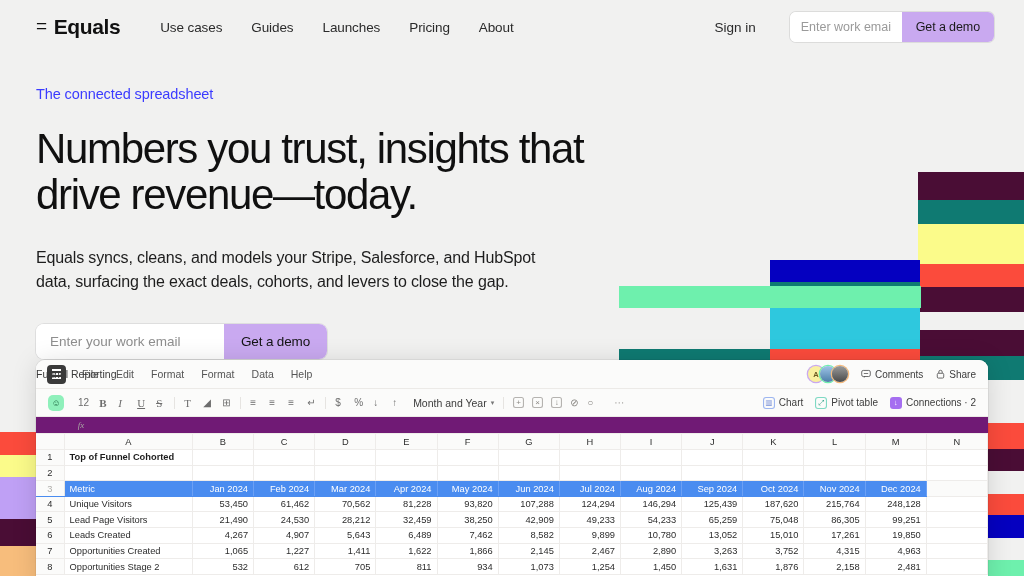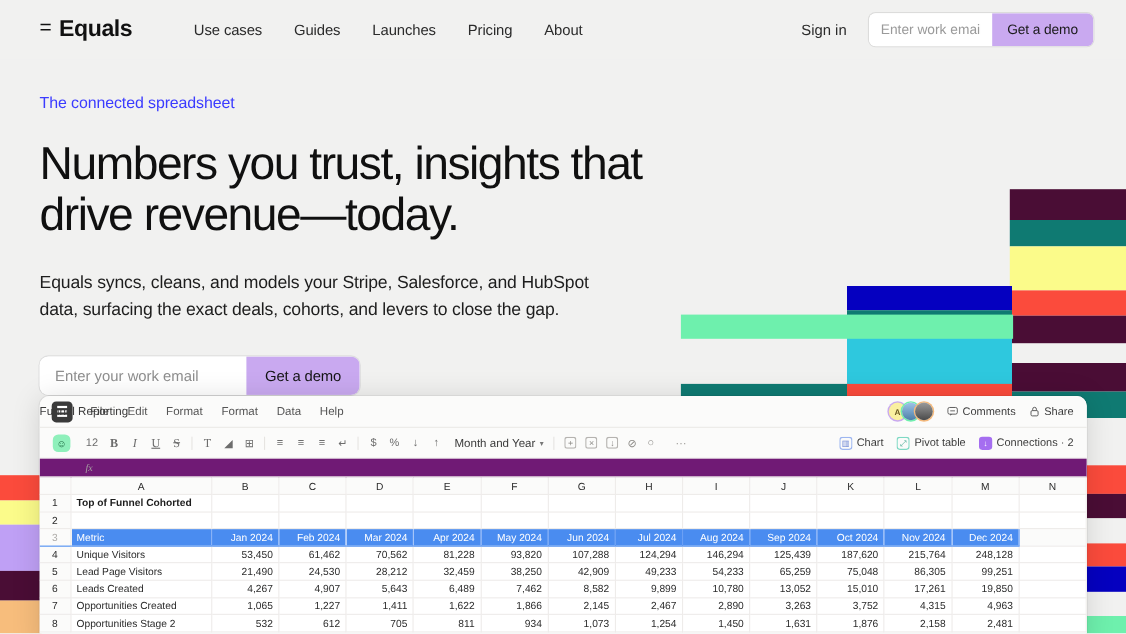--- a/index.html
+++ b/index.html
@@ -21,25 +21,25 @@
     position: absolute; top: 0; left: 0; right: 0; height: 54px;
     display: flex; align-items: center; z-index: 40;
     background: #f1f1f0;
   }
   .brand {
     display: flex; align-items: baseline; gap: 7px;
     margin-left: 36px; font-size: 21px; font-weight: 700;
     letter-spacing: -0.4px; color: #111; font-family: "Liberation Sans", sans-serif;
   }
   .brand .eq { font-size: 19px; font-weight: 500; position: relative; top: -2px; }
-  .nav-links { display: flex; gap: 29px; margin-left: 56px; }
+  .nav-links { display: flex; gap: 29px; margin-left: 40px; }
   .nav-links a {
     font-size: 13.5px; color: #2b2b2b; text-decoration: none; letter-spacing: -0.1px;
   }
-  .nav-right { margin-left: auto; display: flex; align-items: center; margin-right: 30px; gap: 20px; }
+  .nav-right { margin-left: auto; display: flex; align-items: center; margin-right: 30px; gap: 34px; }
   .signin { font-size: 13.5px; color: #2b2b2b; text-decoration: none; }
   .email-pill {
     display: flex; align-items: center; height: 30px;
     border-radius: 6px; overflow: hidden;
     box-shadow: 0 0 0 1px #dcdcdb;
     background: #fff;
   }
   .email-pill input {
     border: 0; outline: 0; height: 30px; width: 112px;
     padding: 0 11px; font-size: 12.5px; color: #333;
@@ -120,21 +120,21 @@
     height: 28px; display: flex; align-items: center; flex: none;
     border-bottom: 1px solid #eceae7; background: #fbfbfa;
   }
   .smiley {
     width: 16px; height: 16px; border-radius: 5px; background: #8ff0bb;
     margin-left: 12px; display:flex; align-items:center; justify-content:center;
     font-size: 9px; color: #1f6b43;
   }
   .tgroup { display: flex; align-items: center; gap: 10px; margin-left: 14px; }
   .ti {
-    font-size: 11px; color: #6d6d6d; min-width: 9px; text-align: center;
+    font-size: 11px; color: #6d6d6d; min-width: 9px; text-align: left;
     font-family: "Liberation Serif", serif;
   }
   .ti.sans { font-family: "Liberation Sans", sans-serif; font-size: 10px; }
   .sep { width: 1px; height: 12px; background: #e6e4e1; margin: 0 9px; }
   .fmt-select { display:flex; align-items:center; gap:4px; font-size: 10.5px; color: #3b3b3b; margin-left: 12px; }
   .tb-right { margin-left: auto; display: flex; align-items: center; gap: 12px; margin-right: 12px; }
   .chip { display: flex; align-items: center; gap: 4px; font-size: 10px; color: #3d3d3d; }
   .chipbox {
     width: 12px; height: 12px; border-radius: 3px; display:flex;
     align-items:center; justify-content:center; font-size: 7.5px;

